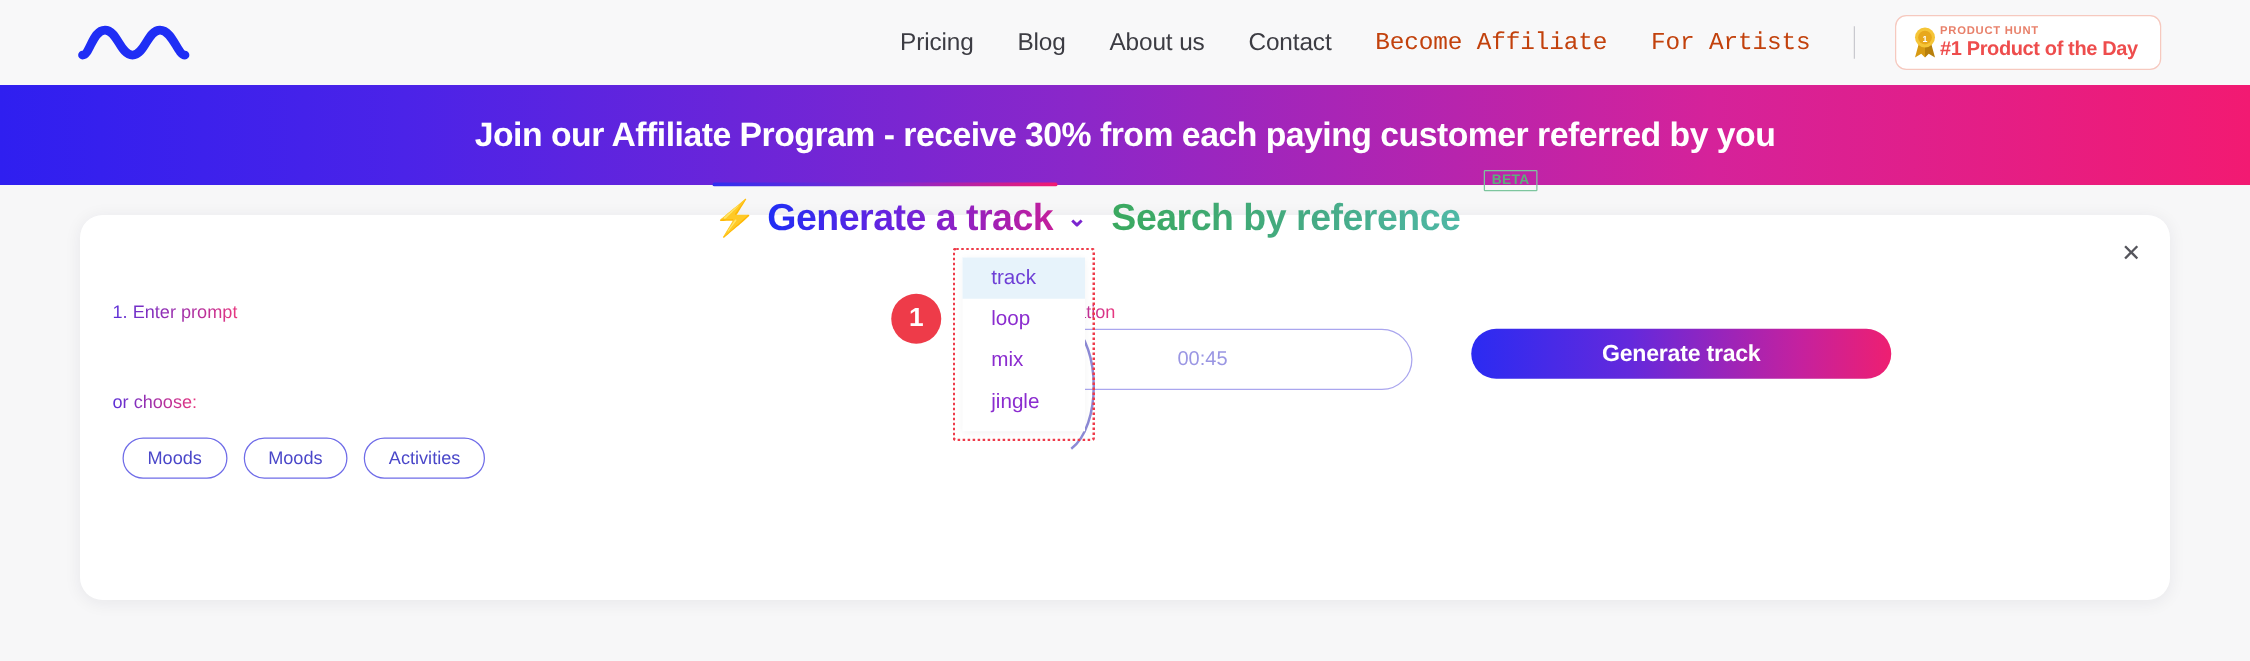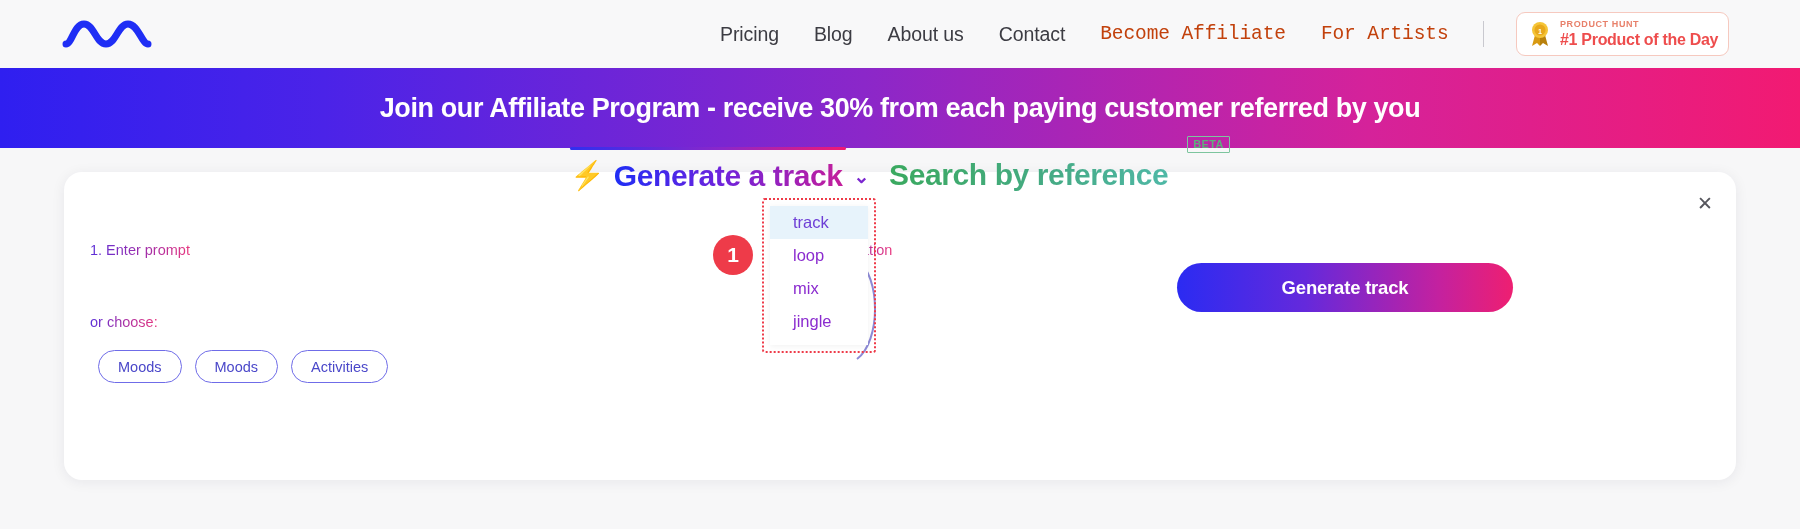--- a/index.html
+++ b/index.html
@@ -31,21 +31,21 @@
   .nav a.accent { color:#c2410c;font-family:Liberation Mono, monospace; }
   .nav .divider {
     width:1px; height:26px; background:#c9c9cf; margin:0 13px;
   }
 
   .ph-badge {
     position:absolute; left:1516px; top:12px;
     width:213px; height:44px;
     border:1.5px solid #f6c9bf; border-radius:9px;
     background:#fff;
-    display:flex; align-items:center; padding-left:11px; gap:8px;
+    display:flex; align-items:center; padding-left:11px; 
   }
   .ph-medal { width:24px; height:26px; flex:none; position:relative; }
   .ph-text { display:flex; flex-direction:column; line-height:1; }
   .ph-kicker {
     font-size:9px; font-weight:bold; color:#e8806a; letter-spacing:0.6px;
     margin-bottom:3px;
   }
   .ph-title { font-size:16px; font-weight:bold; color:#ee4d4d; letter-spacing:-0.3px; }
 
   
@@ -127,21 +127,21 @@
 
   .duration-input {
     position:absolute; left:730px; top:91px; width:336px; height:49px;
     border:1.3px solid #aaa6ee; border-radius:26px;
     background:#fff; font-size:16px; color:#9a96e3;
     text-align:center; outline:none;
     font-family:"Liberation Sans", sans-serif;
   }
 
   .generate-btn {
-    position:absolute; left:1113px; top:91px; width:336px; height:49px;
+    position:absolute; left:1113px; top:91px; width:336px; height:40px;
     border:none; border-radius:26px; cursor:pointer;
     background:linear-gradient(90deg,#2b2bf2 0%, #6429dc 38%, #c4219f 78%, #ee1f71 100%);
     color:#fff; font-size:18.5px; font-weight:bold;
     font-family:"Liberation Sans", sans-serif;
     letter-spacing:-0.2px;
   }
 
   .or-choose {
     position:absolute; left:26px; top:142px; font-size:14.5px;
     background:linear-gradient(90deg,#5b2fd8 0%, #b52f9c 60%, #e8387f 100%);
@@ -244,20 +244,21 @@
       <div class="tab">
         <span class="grad-green">Search by reference</span>
         <span class="beta">BETA</span>
       </div>
     </div>
   </div>
 
   <div class="step-label lbl-prompt">1. Enter prompt</div>
 
   <div class="step-label lbl-duration">2. Set duration</div>
+  <input class="duration-input" type="text" value="00:45" style="">
 
   <button class="generate-btn">Generate track</button>
 
   <div class="or-choose">or choose:</div>
 
   <div class="chips">
     <button class="chip">Moods</button>
     <button class="chip">Moods</button>
     <button class="chip">Activities</button>
   </div>

